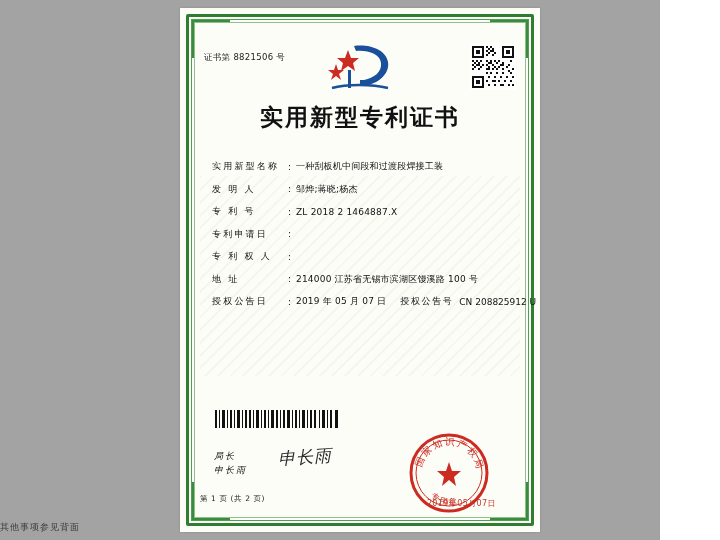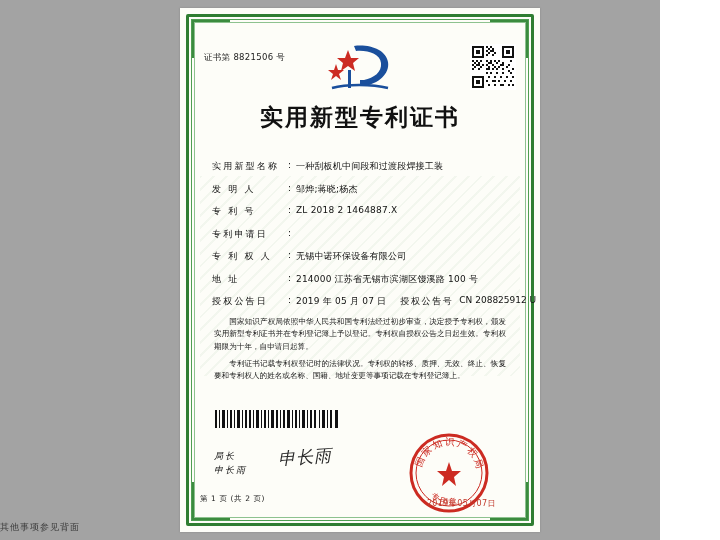--- a/index.html
+++ b/index.html
@@ -108,21 +108,21 @@
 
   
   .fields {
     position: absolute;
     top: 132px;
     left: 12px;
     right: 12px;
   }
   .field-row {
     display: flex;
-    align-items: flex-start;
+    align-items: center;
     margin-bottom: 9.5px;
     font-size: 9px;
     color: #111111;
   }
   .field-label {
     flex: 0 0 76px;
     letter-spacing: 2.2px;
     white-space: nowrap;
   }
   .field-colon {
@@ -388,43 +388,38 @@
         </div>
 
         <div class="field-row">
           <span class="field-label">专利申请日</span>
           <span class="field-colon">:</span>
         </div>
 
         <div class="field-row">
           <span class="field-label">专 利 权 人</span>
           <span class="field-colon">:</span>
-          <span class="field-value">无锡中诺环保设备有限公司</span>
         </div>
 
         <div class="field-row">
           <span class="field-label">地 址</span>
           <span class="field-colon">:</span>
           <span class="field-value">214000 江苏省无锡市滨湖区馒溪路 100 号</span>
         </div>
 
         <div class="field-row dual">
           <span class="field-label">授权公告日</span>
           <span class="field-colon">:</span>
           <span class="field-value">2019 年 05 月 07 日</span>
           <span class="field-label2">授权公告号</span>
           <span class="field-value2">CN 208825912 U</span>
         </div>
 
       </div>
 
-      <div class="para-block">
-        <p class="para">国家知识产权局依照中华人民共和国专利法经过初步审查，决定授予专利权，颁发实用新型专利证书并在专利登记簿上予以登记。专利权自授权公告之日起生效。专利权期限为十年，自申请日起算。</p>
-        <p class="para">专利证书记载专利权登记时的法律状况。专利权的转移、质押、无效、终止、恢复要和专利权人的姓名或名称、国籍、地址变更等事项记载在专利登记簿上。</p>
-      </div>
 
       <div class="barcode">
         <svg width="126" height="18" viewBox="0 0 126 18">
           <rect x="0" y="0" width="126" height="18" fill="#fdfdf8"></rect>
           <g fill="#111111">
             <rect x="1" y="0" width="2" height="18"></rect>
               <rect x="5" y="0" width="1" height="18"></rect>
             <rect x="8" y="0" width="3" height="18"></rect>
               <rect x="13" y="0" width="1" height="18"></rect>
             <rect x="16" y="0" width="2" height="18"></rect>

